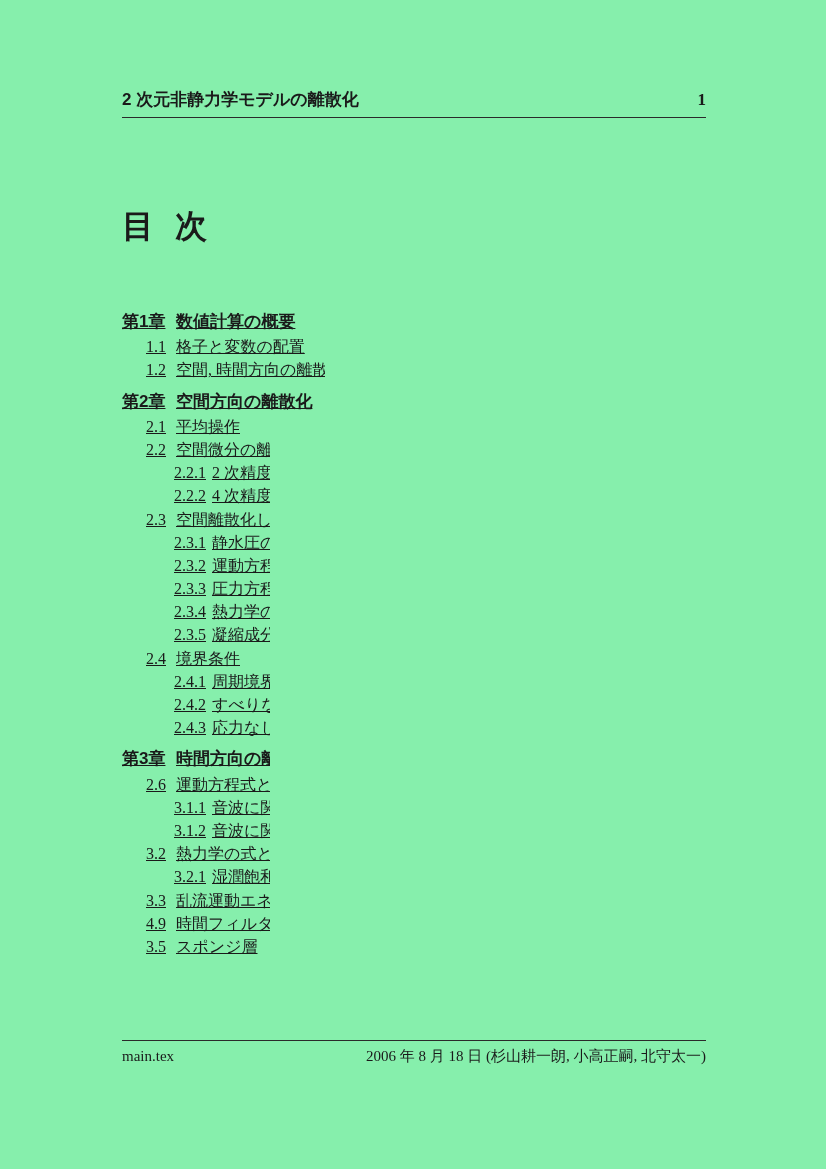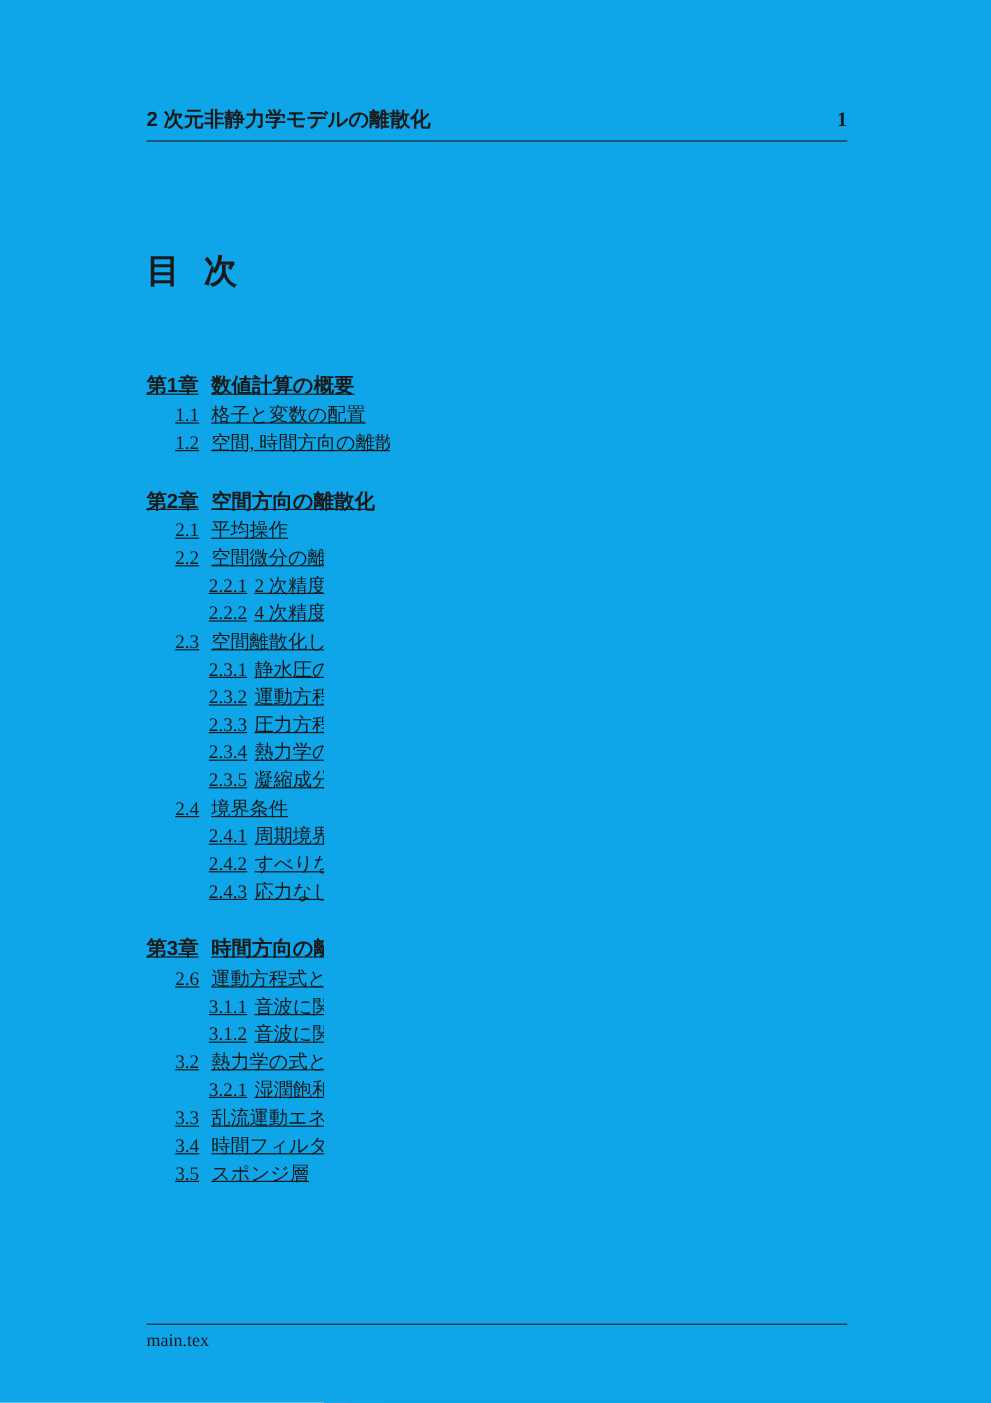--- a/index.html
+++ b/index.html
@@ -2,21 +2,21 @@
 <html><head>
 <meta charset="utf-8">
 <style>
   * { margin: 0; padding: 0; box-sizing: border-box; }
   html, body { background: #e8e8e8; }
   .page {
     position: relative;
     width: 826px;
     height: 1169px;
     margin: 0 auto;
-    background: #0ea5e9;
+    background: #86efac;
     color: #1a1a1a;
     font-family: "Liberation Serif", "DejaVu Serif", serif;
     overflow: hidden;
   }
   .sheet {
     position: absolute;
     left: 122px;
     top: 0;
     width: 584px;
   }
@@ -34,21 +34,21 @@
   }
   .running-header .pageno {
     font-family: "Liberation Serif", serif;
     font-size: 17px;
   }
   
   .doc-title {
     margin-top: 86px;
     font-family: "Liberation Sans", "DejaVu Sans", sans-serif;
     font-weight: bold;
-    font-size: 28px;
+    font-size: 32px;
     line-height: 44px;
     letter-spacing: 2px;
     word-spacing: 8px;
   }
   
   .toc { margin-top: 62px; }
   .toc-row {
     display: flex;
     align-items: baseline;
     line-height: 23.2px;
@@ -76,38 +76,38 @@
     flex: 0 0 auto;
     min-width: 26px;
     text-align: right;
     font-family: "Liberation Serif", serif;
   }
   
   .toc-row.chapter {
     font-family: "Liberation Sans", "DejaVu Sans", sans-serif;
     font-weight: bold;
     font-size: 17px;
-    margin-top: 24px;
+    margin-top: 8px;
     margin-bottom: 2px;
   }
   .toc-row.chapter:first-child { margin-top: 0; }
   .toc-row.chapter .num { width: 54px; font-family: "Liberation Sans", sans-serif; }
   .toc-row.chapter .leader { background: none; }
   .toc-row.chapter .page { font-family: "Liberation Serif", serif; font-weight: bold; }
   
   .toc-row.section { padding-left: 24px; }
   .toc-row.section .num { width: 30px; }
   
   .toc-row.subsection { padding-left: 52px; }
   .toc-row.subsection .num { width: 38px; }
   
   .page-footer {
     position: absolute;
     left: 122px;
-    top: 1103px;
+    top: 1040px;
     width: 584px;
     border-top: 1.5px solid #2a2a2a;
     padding-top: 6px;
     display: flex;
     align-items: baseline;
     justify-content: space-between;
     font-size: 15px;
   }
 </style>
 </head>
@@ -268,31 +268,32 @@
     <span class="leader"></span>
     <span class="page">19</span>
   </div>
         <div class="toc-row section">
     <span class="num">3.3</span>
     <span class="label">乱流運動エネルギーの式</span>
     <span class="leader"></span>
     <span class="page">21</span>
   </div>
         <div class="toc-row section">
-    <span class="num">3.4</span>
+    <span class="num">4.9</span>
     <span class="label">時間フィルター</span>
     <span class="leader"></span>
     <span class="page">22</span>
   </div>
         <div class="toc-row section">
     <span class="num">3.5</span>
     <span class="label">スポンジ層</span>
     <span class="leader"></span>
     <span class="page">23</span>
   </div>
       </div>
 
   </div>
 
   <div class="page-footer">
     <span>main.tex</span>
+    <span>2006 年 8 月 18 日 (杉山耕一朗, 小高正嗣, 北守太一)</span>
   </div>
 </div>
 
 </body></html>

